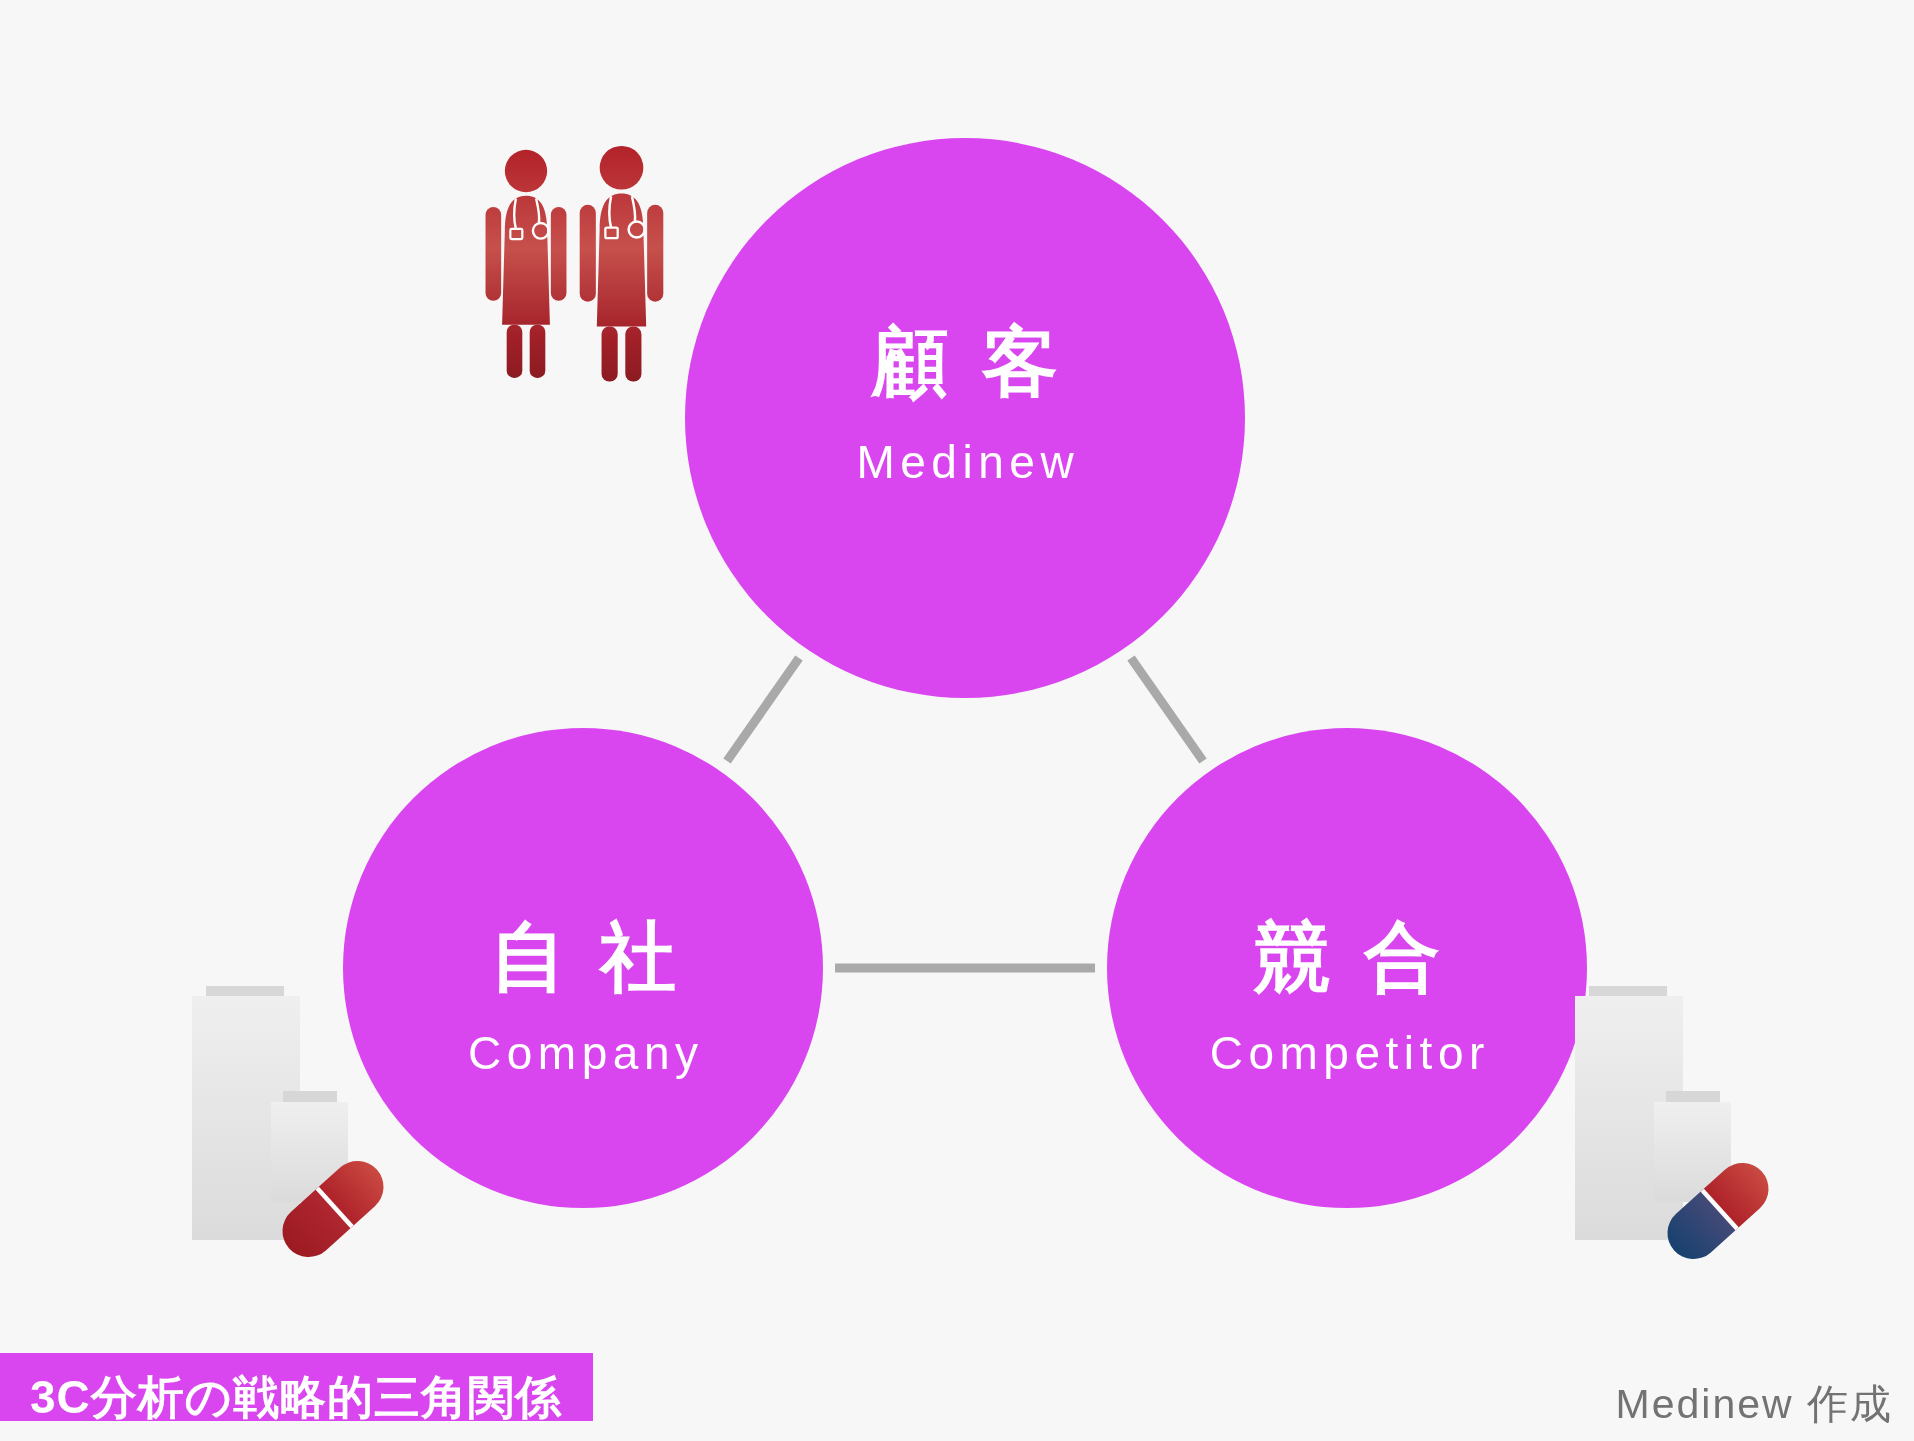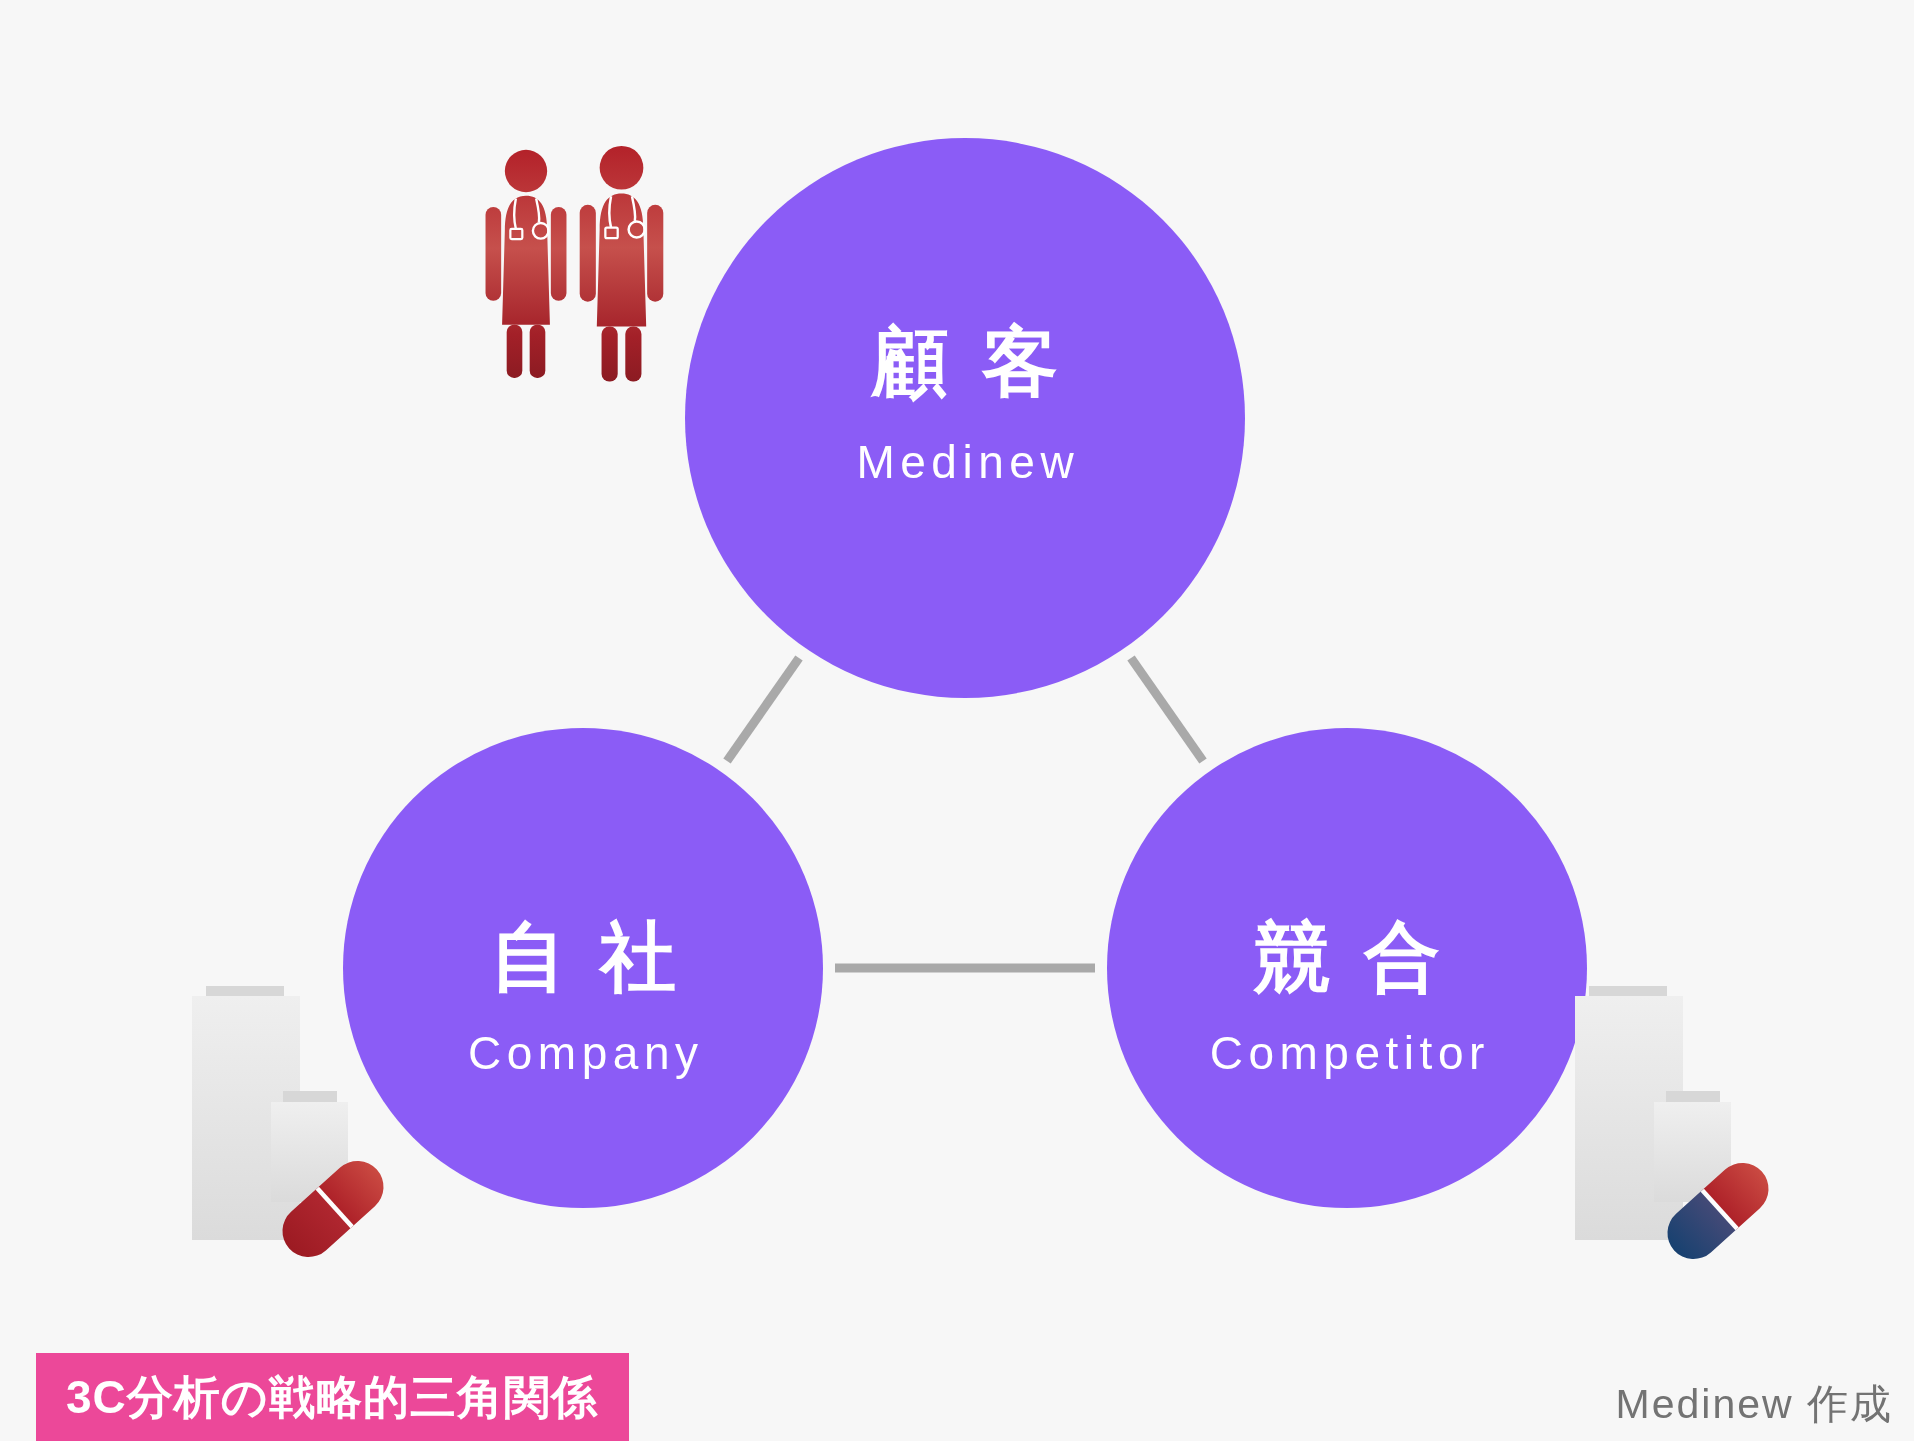--- a/index.html
+++ b/index.html
@@ -4,43 +4,43 @@
 <style>
   html,body{margin:0;padding:0;background:#e9e9e9;}
   .canvas{
     position:relative;width:1914px;height:1441px;background:#f7f7f7;
     overflow:hidden;font-family:"Liberation Sans","DejaVu Sans",sans-serif;
   }
   .layer{position:absolute;left:0;top:0;width:1914px;height:1441px;}
   #connector-layer{z-index:1;}
   #decoration-layer{z-index:3;}
   .node{
-    position:absolute;border-radius:50%;background:#8b5cf6;z-index:2;
+    position:absolute;border-radius:50%;background:#d946ef;z-index:2;
     color:#ffffff;text-align:center;
   }
   .node-customer{left:685px;top:138px;width:560px;height:560px;}
   .node-company{left:343px;top:728px;width:480px;height:480px;}
   .node-competitor{left:1107px;top:728px;width:480px;height:480px;}
   .node .jp{
     position:absolute;left:0;width:100%;
     font-size:76px;font-weight:700;line-height:76px;
     letter-spacing:0.45em;text-indent:0.45em;white-space:nowrap;
   }
   .node .en{
     position:absolute;left:0;width:100%;
     font-size:46px;font-weight:500;line-height:46px;
     letter-spacing:0.12em;text-indent:0.12em;white-space:nowrap;
   }
   .node-large .jp{top:186px;}
   .node-large .en{top:301px;}
   .node-small .jp{top:191px;}
   .node-small .en{top:302px;}
   .caption-bar{
-    position:absolute;left:0;top:1353px;width:593px;height:88px;
-    background:#ec4899;z-index:4;margin-left:36px;
+    position:absolute;left:0;top:1353px;width:593px;height:68px;
+    background:#d946ef;z-index:4;
   }
   .caption-bar .caption-text{
     display:block;color:#ffffff;font-size:46px;font-weight:700;
     line-height:88px;padding-left:30px;letter-spacing:1px;white-space:nowrap;
   }
   .credit{
     position:absolute;right:21px;top:1377px;z-index:4;
     color:#737373;font-size:41px;letter-spacing:2px;white-space:nowrap;
   }
 </style>

